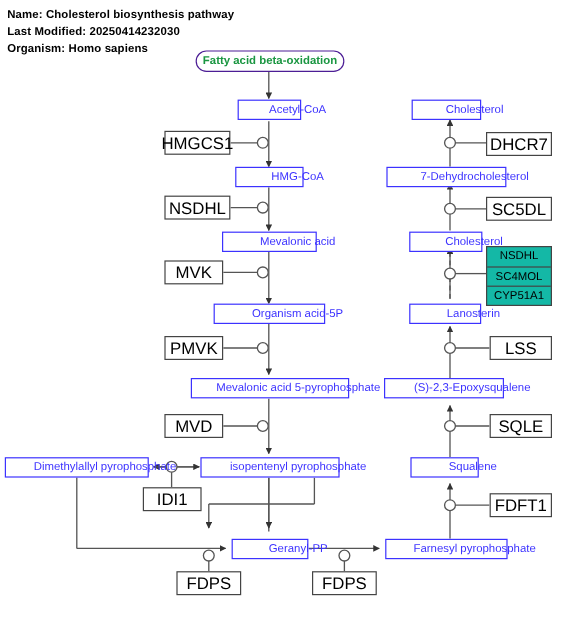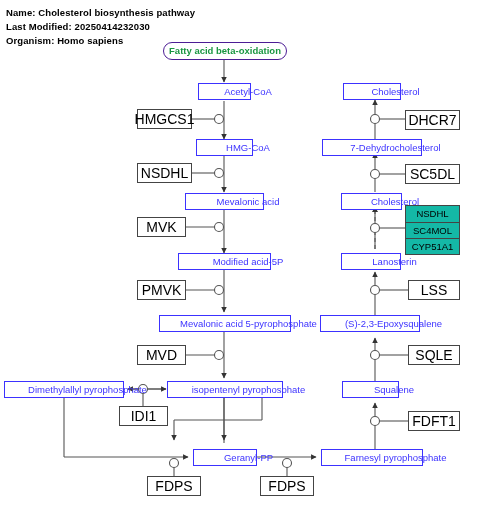--- a/index.html
+++ b/index.html
@@ -177,21 +177,21 @@
 <div class="hdr" id="hdr3">Organism: Homo sapiens</div>
 
 <div class="node pathref" style="left:163px; top:42px; width:124px;">Fatty acid beta-oxidation</div>
 
 <div class="node metab" style="left:198px; top:83px; width:53px;">Acetyl-CoA</div>
 
 <div class="node metab" style="left:196px; top:139px; width:57px;">HMG-CoA</div>
 
 <div class="node metab" style="left:185px; top:193px; width:79px;">Mevalonic acid</div>
 
-<div class="node metab" style="left:178px; top:253px; width:93px;">Modified acid-5P</div>
+<div class="node metab" style="left:178px; top:253px; width:93px;">Organism acid-5P</div>
 
 <div class="node metab" style="left:159px; top:315px; width:132px;">Mevalonic acid 5-pyrophosphate</div>
 
 <div class="node metab" style="left:167px; top:381px; width:116px;">isopentenyl pyrophosphate</div>
 
 <div class="node metab" style="left:4px; top:381px; width:120px;">Dimethylallyl pyrophosphate</div>
 
 <div class="node metab" style="left:193px; top:449px; width:64px;">Geranyl-PP</div>
 
 <div class="node metab" style="left:321px; top:449px; width:102px;">Farnesyl pyrophosphate</div>

